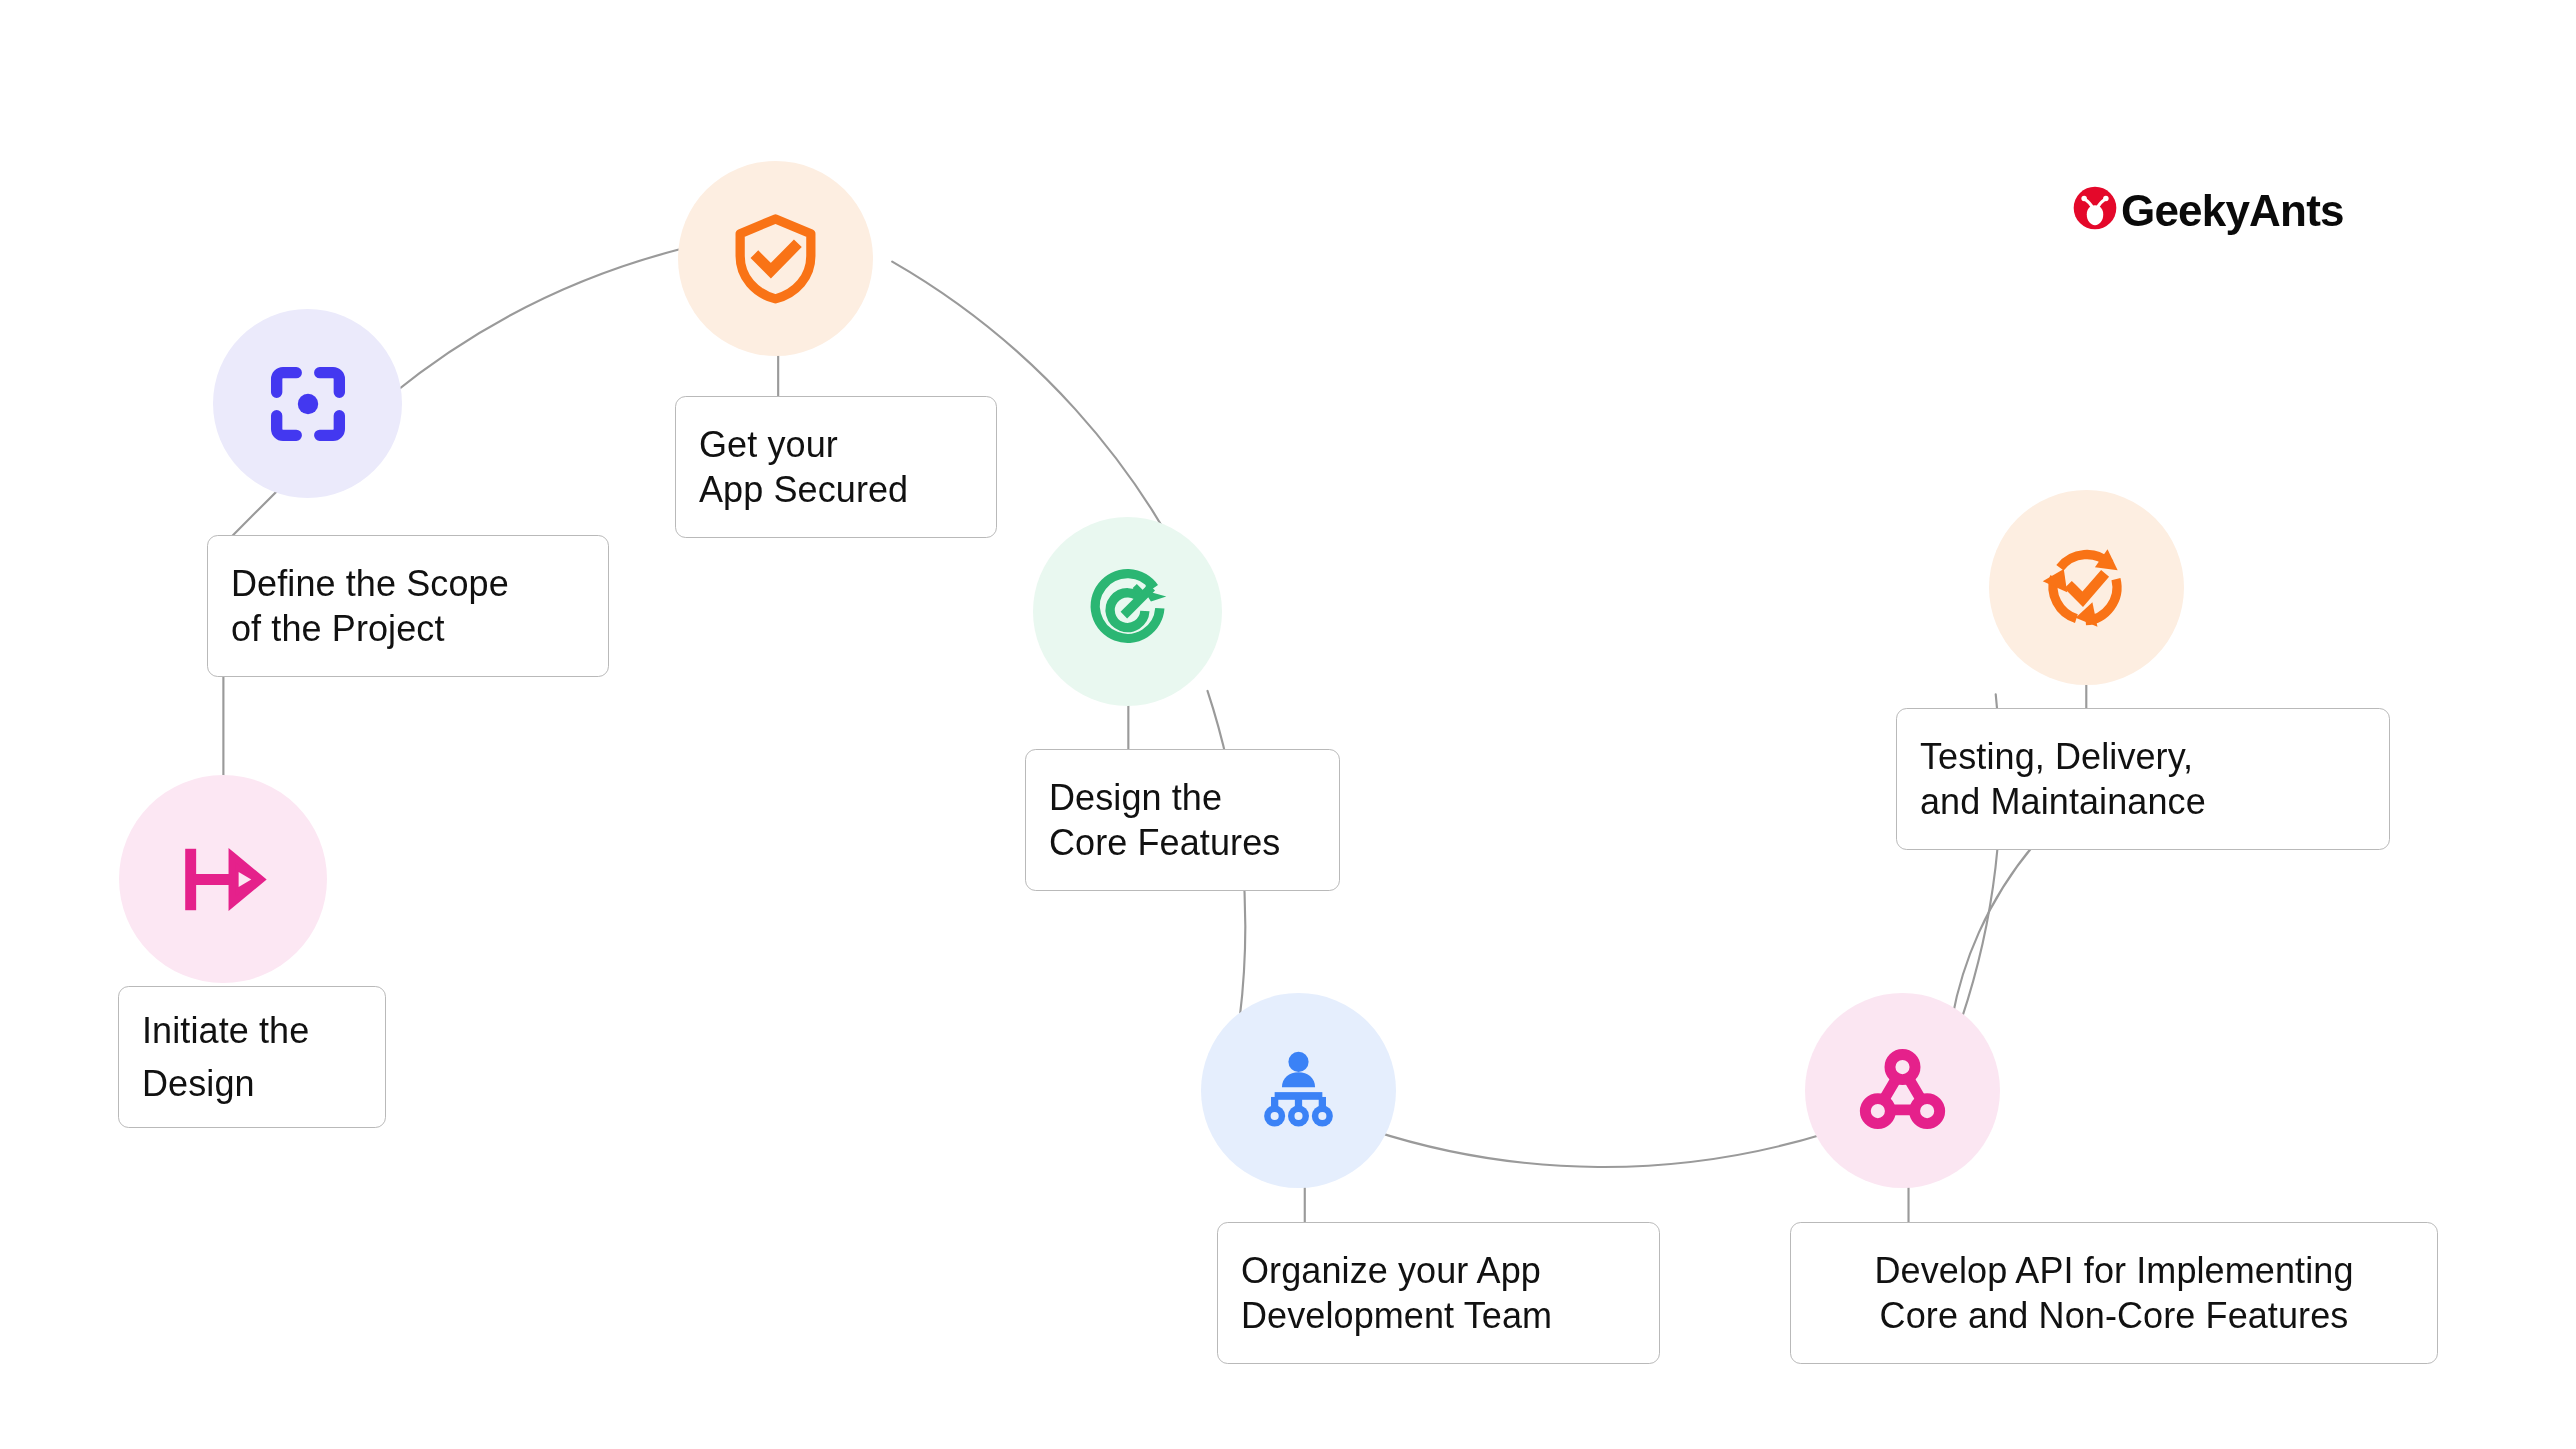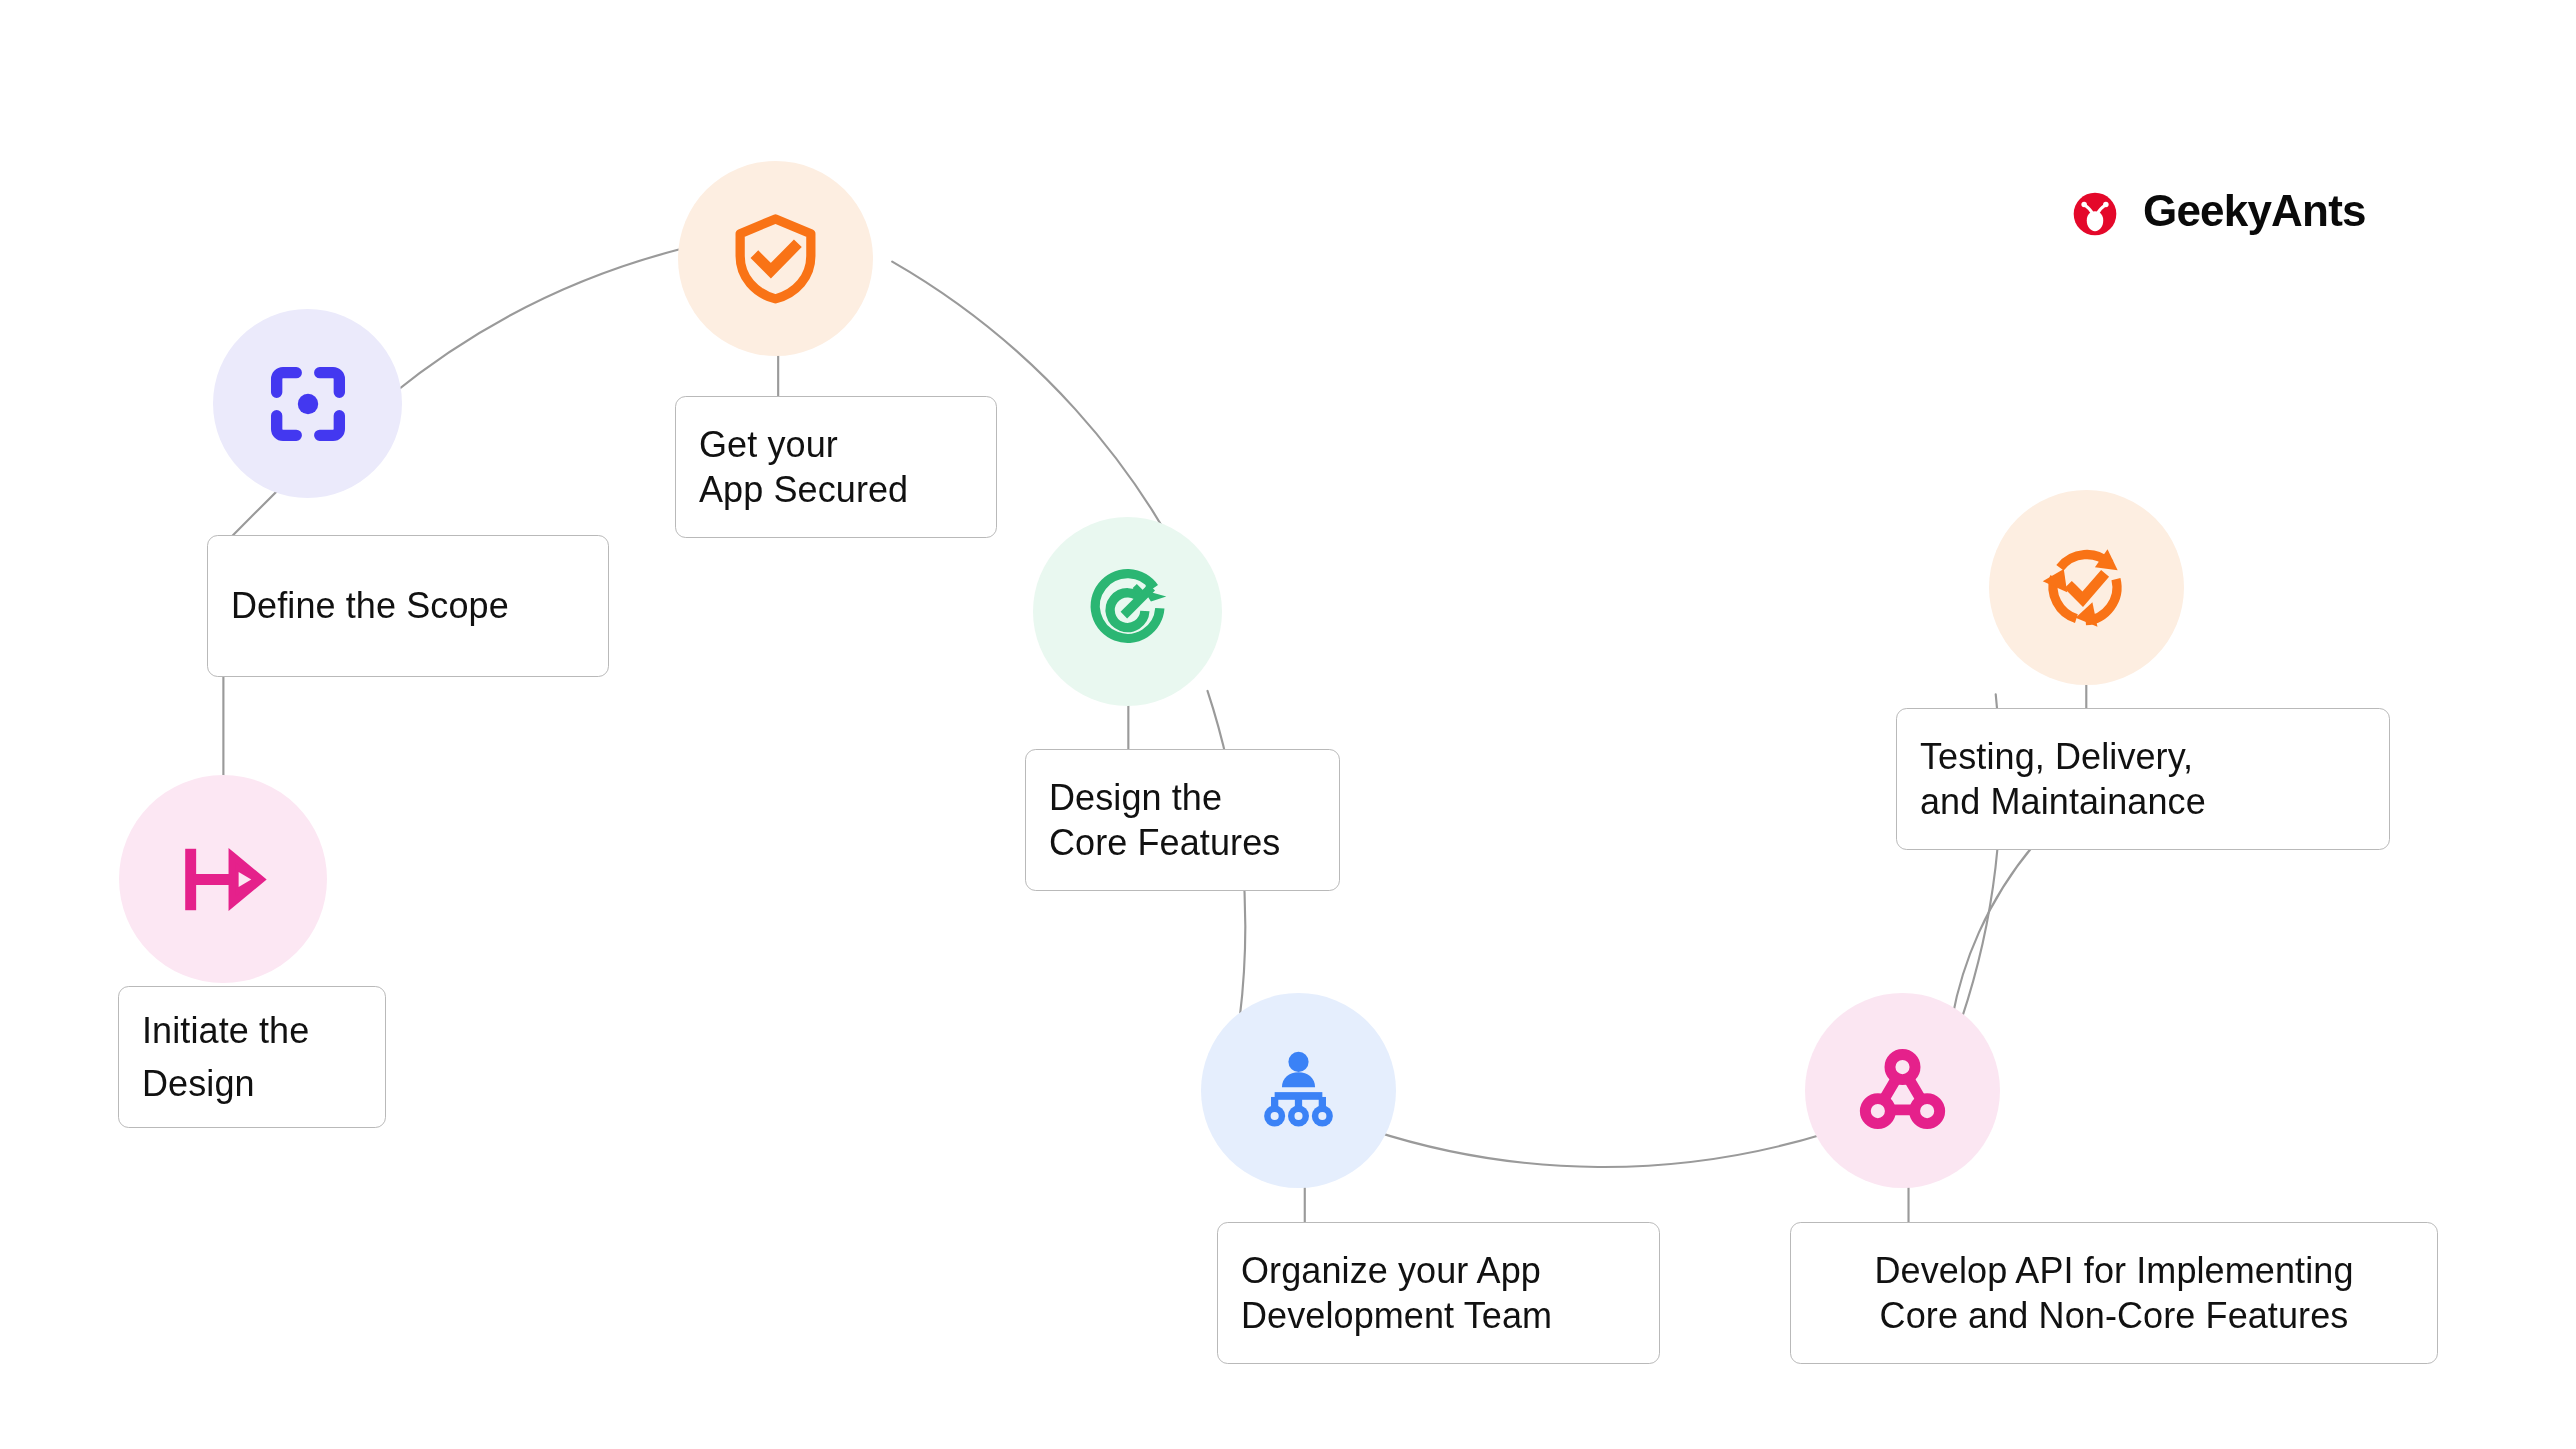--- a/index.html
+++ b/index.html
@@ -66,22 +66,22 @@
     font-weight: 400;
     letter-spacing: 0.1px;
   }
 
   
   .brand {
     position: absolute;
     left: 2073px;
     top: 186px;
     display: flex;
-    align-items: flex-end;
-    gap: 26px;
+    align-items: flex-start;
+    gap: 4px;
     z-index: 4;
   }
   .brand-mark { width: 44px; height: 44px; display: block; }
   .brand-name {
     font-size: 44px;
     font-weight: 700;
     color: #0a0a0a;
     letter-spacing: -0.8px;
     font-family: "Liberation Sans", sans-serif;
     white-space: nowrap;
@@ -216,20 +216,21 @@
     </span>
   </div>
 
   <div class="label-box" style="left:118px; top:986px; width:268px; height:142px;gap:8px;">
     <div class="label-line">Initiate the</div>
     <div class="label-line">Design</div>
   </div>
 
   <div class="label-box" style="left:207px; top:535px; width:402px; height:142px;">
     <div class="label-line">Define the Scope</div>
+    <div class="label-line">of the Project</div>
   </div>
 
   <div class="label-box" style="left:675px; top:396px; width:322px; height:142px;">
     <div class="label-line">Get your</div>
     <div class="label-line">App Secured</div>
   </div>
 
   <div class="label-box" style="left:1025px; top:749px; width:315px; height:142px;">
     <div class="label-line">Design the</div>
     <div class="label-line">Core Features</div>

